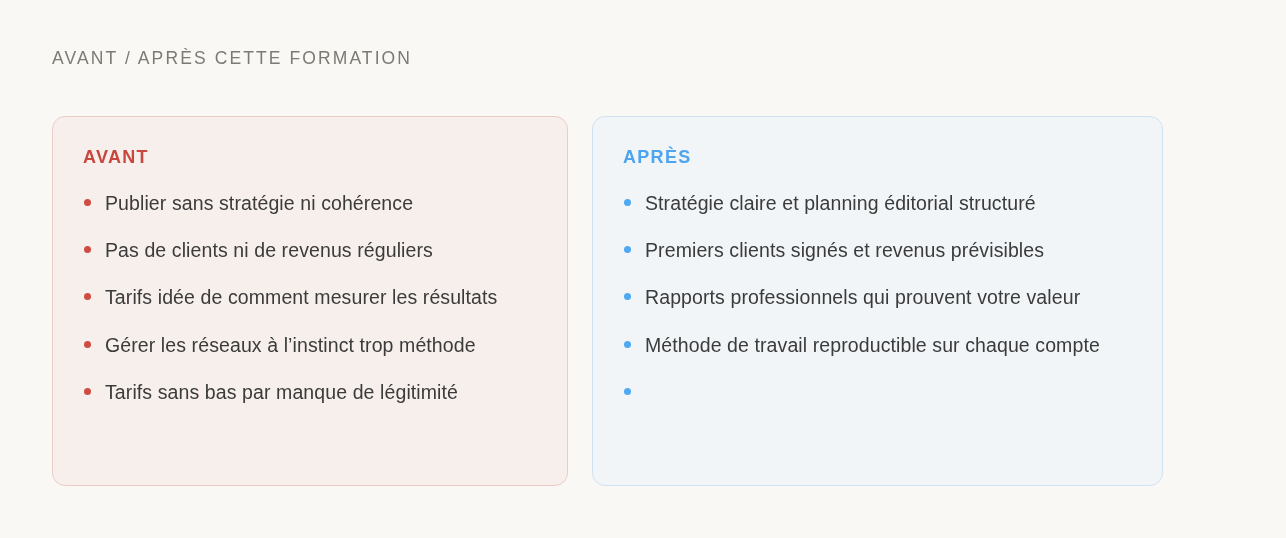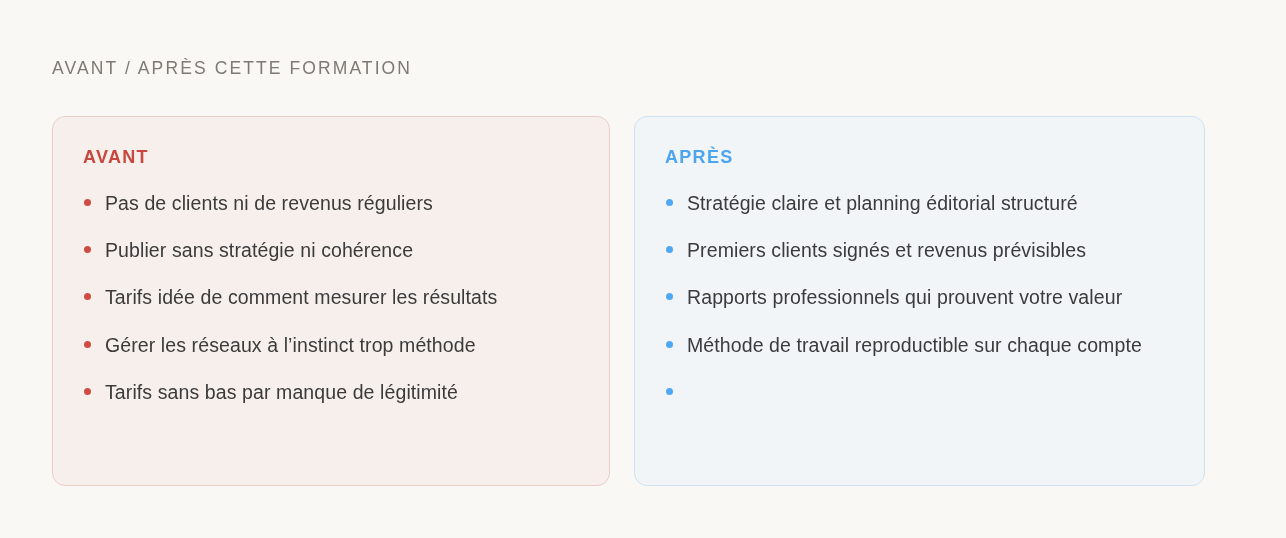--- a/index.html
+++ b/index.html
@@ -18,21 +18,21 @@
   .page {
     position: relative;
     width: 1286px;
     height: 538px;
     box-sizing: border-box;
   }
 
   .section-title {
     position: absolute;
     left: 52px;
-    top: 58px;
+    top: 48px;
     font-size: 17.5px;
     font-weight: 500;
     letter-spacing: 2.1px;
     color: #7d7a73;
     text-transform: uppercase;
     white-space: nowrap;
   }
 
   .cards {
     position: absolute;
@@ -46,21 +46,21 @@
 
   .card {
     box-sizing: border-box;
     border-radius: 13px;
     border: 1px solid transparent;
     padding: 30px 28px 30px 30px;
     min-height: 370px;
   }
 
   .card-before {
-    width: 558px;
+    width: 516px;
     background: #f7efeb;
     border-color: #eccdc5;
   }
 
   .card-after {
     width: 571px;
     background: #f1f5f7;
     border-color: #cfe2f2;
   }
 
@@ -115,25 +115,25 @@
 
   <div class="section-title">AVANT / APRÈS CETTE FORMATION</div>
 
   <div class="cards">
 
     <div class="card card-before">
       <h3 class="card-heading">AVANT</h3>
       <ul class="list">
         <li class="list-item">
           <span class="bullet"></span>
-          <span class="item-text">Pas de clients ni de revenus réguliers</span>
+          <span class="item-text">Publier sans stratégie ni cohérence</span>
         </li>
         <li class="list-item">
           <span class="bullet"></span>
-          <span class="item-text">Publier sans stratégie ni cohérence</span>
+          <span class="item-text">Pas de clients ni de revenus réguliers</span>
         </li>
         <li class="list-item">
           <span class="bullet"></span>
           <span class="item-text">Tarifs idée de comment mesurer les résultats</span>
         </li>
         <li class="list-item">
           <span class="bullet"></span>
           <span class="item-text">Gérer les réseaux à l’instinct trop méthode</span>
         </li>
         <li class="list-item">

